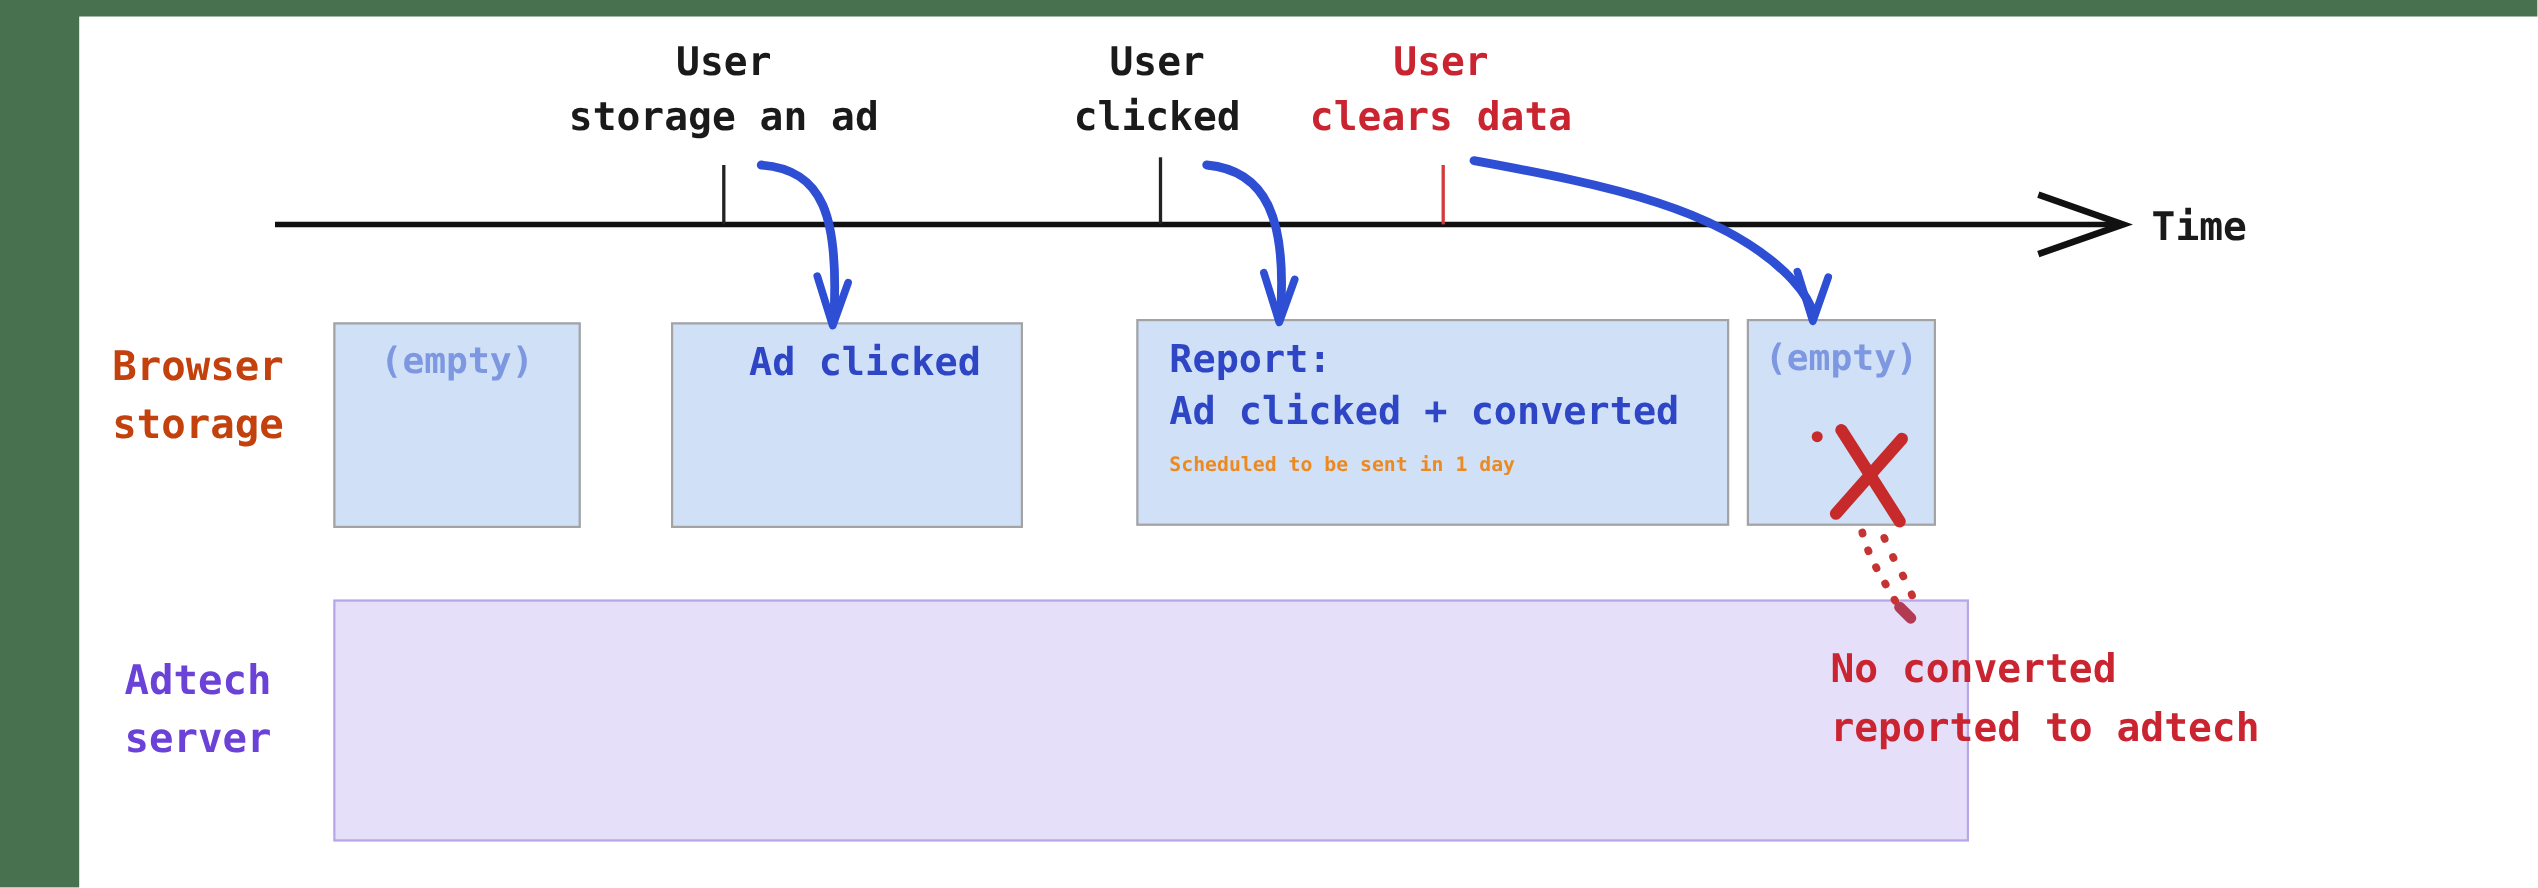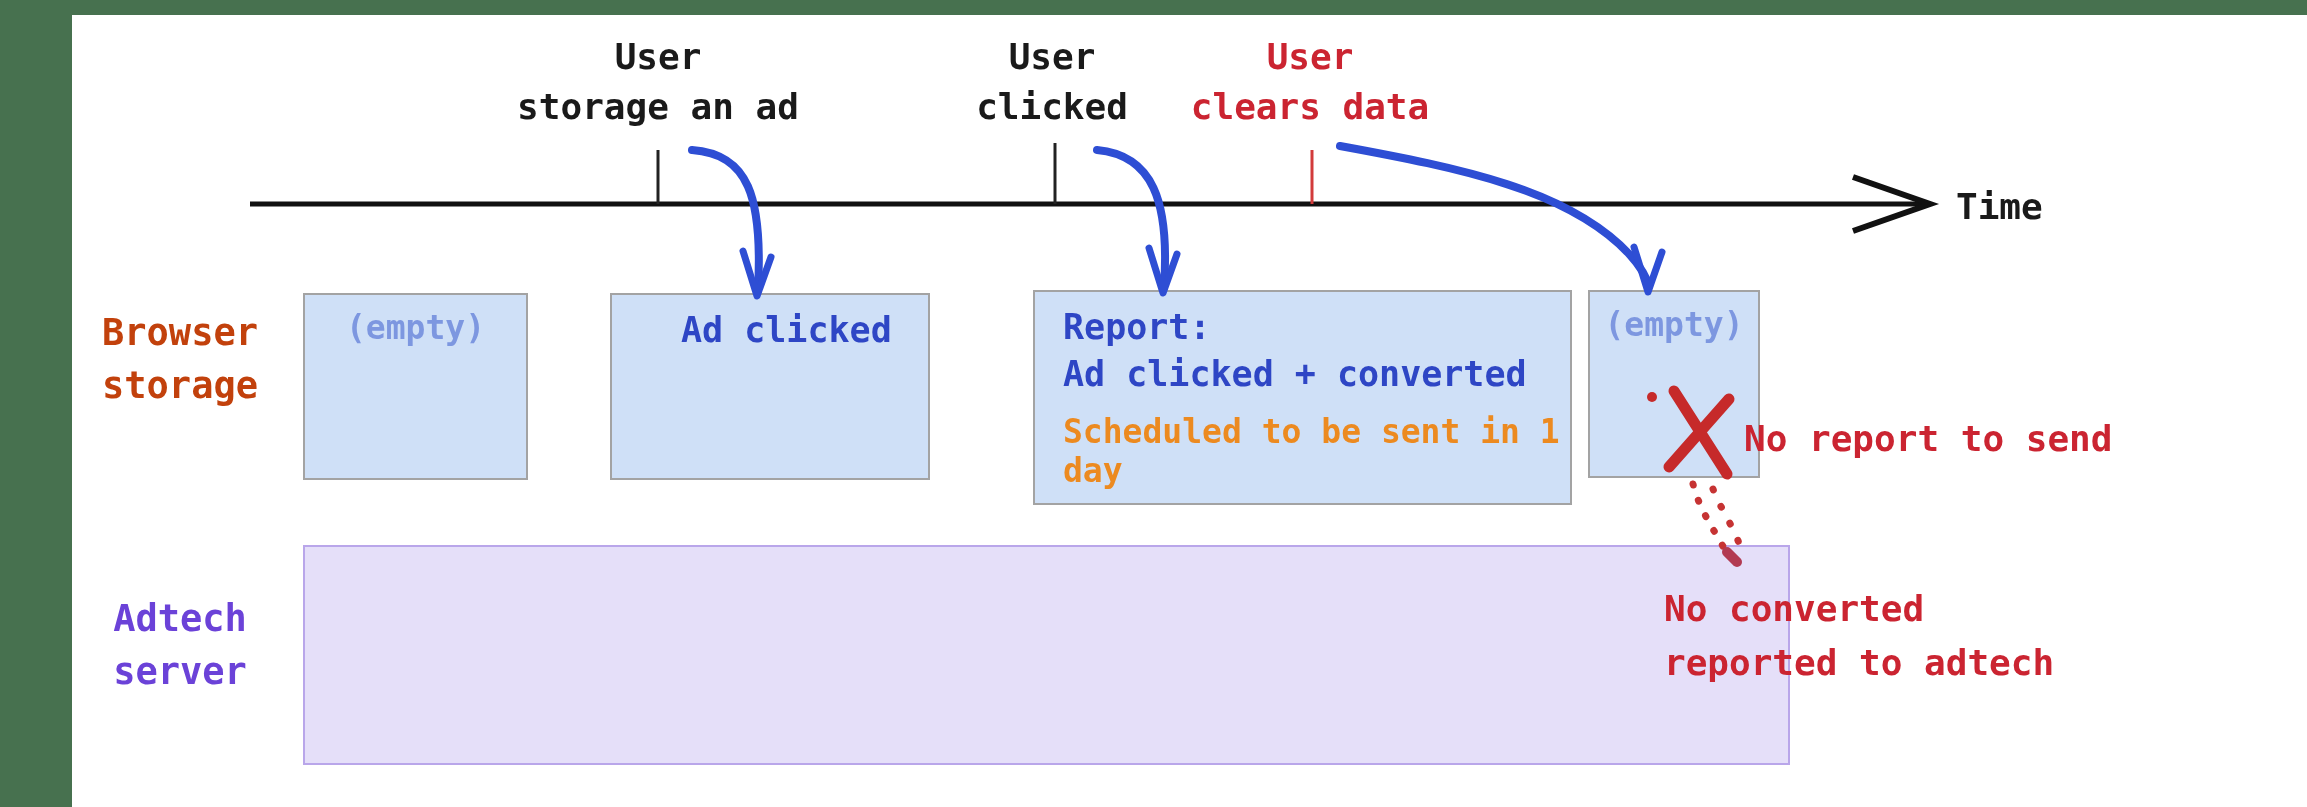--- a/index.html
+++ b/index.html
@@ -17,21 +17,21 @@
   .evt.red{color:#cb2431;}
   .rowlabel{position:absolute;transform:translateX(-50%);text-align:center;
        font-size:37px;line-height:53px;white-space:pre;}
   #browser-label{color:#c2410c;}
   #adtech-label{color:#6b42d8;}
   #time-label{position:absolute;font-size:36px;color:#1a1a1a;}
   .sbox{position:absolute;background:#cfe0f7;border:2px solid #a3a3a3;box-sizing:border-box;}
   .empty-text{color:#7d97e0;font-size:33px;text-align:center;padding-top:13px;}
   .box-text{color:#2e46c5;font-size:35px;line-height:47px;padding:12px 0 0 22px;}
   #report-box .box-text{padding-left:28px;}
-  .box-note{color:#ec8a20;font-size:33px;padding:14px 4px 0 28px;}
+  .box-note{color:#ec8a20;font-size:18px;padding:14px 4px 0 28px;}
   #server-box{position:absolute;background:#e5dff9;border:2px solid #b9a6ea;box-sizing:border-box;}
   .red-note{position:absolute;color:#cb2431;font-size:36px;line-height:54px;white-space:pre;}
 </style>
 </head>
 <body>
 
 <div id="canvas">
 
   <div id="edge-top" class="edge"></div>
   <div id="edge-left" class="edge"></div>
@@ -49,32 +49,31 @@
   <div id="adtech-label" class="rowlabel" style="left:180px;top:592px;"><span>Adtech</span><br><span>server</span></div>
 
   <div class="sbox" style="left:303px;top:293px;width:225px;height:187px;">
     <div class="empty-text">(empty)</div>
   </div>
 
   <div class="sbox" style="left:610px;top:293px;width:320px;height:187px;padding-left:47px;">
     <div class="box-text">Ad clicked</div>
   </div>
 
-  <div class="sbox" id="report-box" style="left:1033px;top:290px;width:539px;height:215px;">
+  <div class="sbox" id="report-box" style="left:1033px;top:290px;width:539px;height:188px;">
     <div class="box-text"><span>Report:</span><br><span>Ad clicked + converted</span></div>
     <div class="box-note">Scheduled to be sent in 1 day</div>
   </div>
 
   <div class="sbox" style="left:1588px;top:290px;width:172px;height:188px;">
     <div class="empty-text">(empty)</div>
   </div>
 
   <div id="server-box" style="left:303px;top:545px;width:1487px;height:220px;"></div>
 
-  <div class="red-note" style="left:1744px;top:412px;">No report to send</div>
   <div class="red-note" style="left:1664px;top:582px;"><span>No converted</span><br><span>reported to adtech</span></div>
 
   <svg class="overlay" width="2307" height="807" viewBox="0 0 2307 807">
     <g>
       <line x1="250" y1="204" x2="1930" y2="204" stroke="#111111" stroke-width="5"></line>
       <path d="M 1853 177 L 1930 204 L 1853 231" fill="none" stroke="#111111" stroke-width="6"></path>
     </g>
     <g>
       <line x1="658" y1="150" x2="658" y2="204" stroke="#222222" stroke-width="3"></line>
       <line x1="1055" y1="143" x2="1055" y2="204" stroke="#222222" stroke-width="3"></line>

